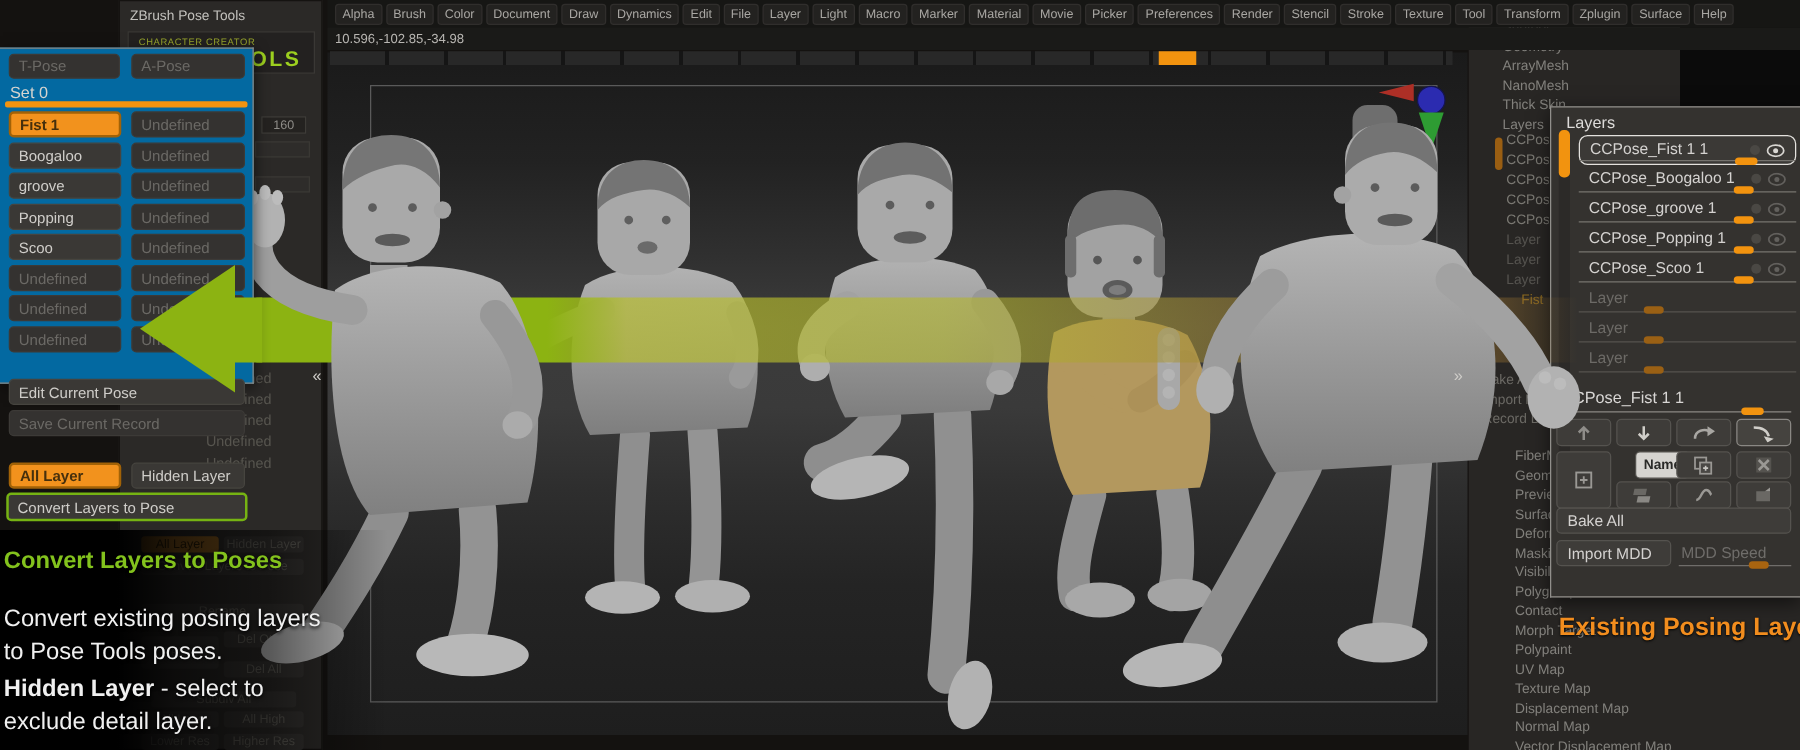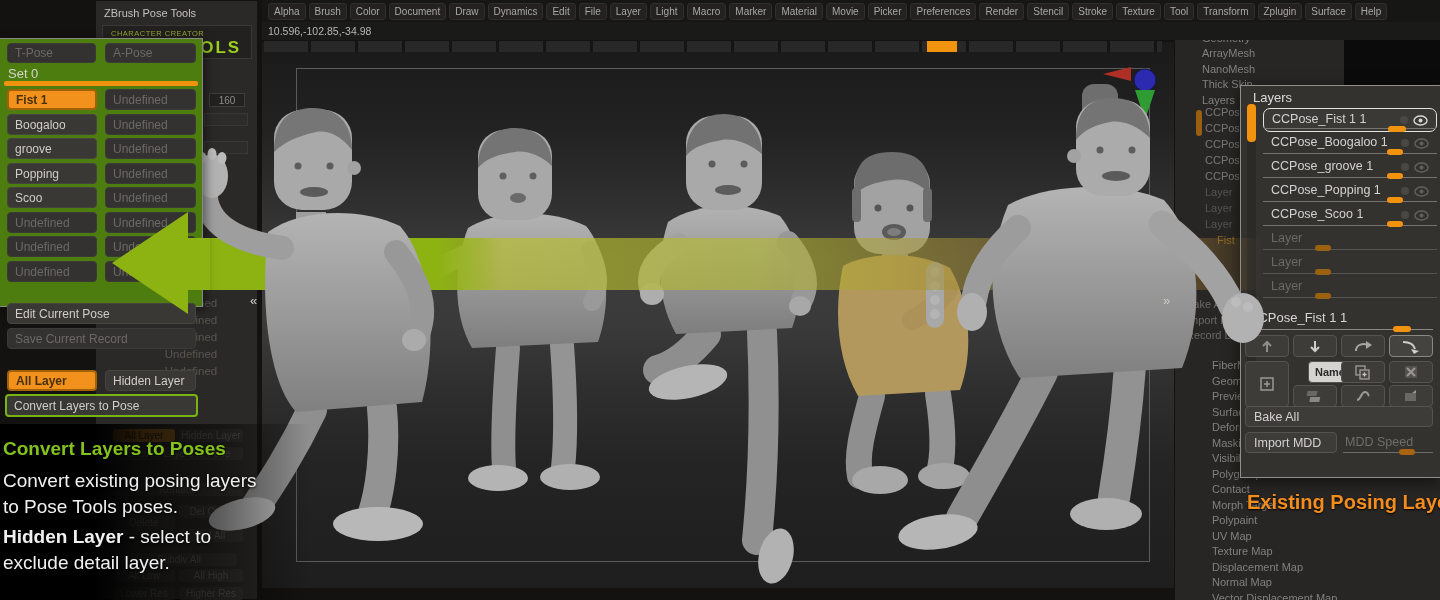--- a/index.html
+++ b/index.html
@@ -24,21 +24,21 @@
      background:linear-gradient(90deg,#8cb312 0%,#8cb312 22%,rgba(184,190,44,.68) 28%,
         rgba(180,184,46,.62) 52%,rgba(168,150,52,.55) 68%,rgba(150,112,48,.5) 82%,
         rgba(150,112,48,.42) 94%,rgba(150,112,48,0) 100%);}
   
   .btn{position:absolute;background:#3a3835;border:1px solid #46443f;border-radius:4px;color:#cfcdc9;
        font-size:12px;display:flex;align-items:center;padding:0 7px;box-sizing:border-box;height:21px;}
   .btn.dim{background:#343230;color:#6b6965;border-color:#3c3a37;}
   .btn.orange{background:#f2921d;border:2px solid #a16207;color:#46300d;font-weight:bold;}
   .btn.greenb{border:2px solid #76b313;}
   
-  .posepanel{position:absolute;left:0;top:38px;width:203px;height:269px;background:#4d7c0f;
+  .posepanel{position:absolute;left:0;top:38px;width:203px;height:269px;background:#0369a1;
      border:1px solid #8a8882;border-left:none;box-shadow:2px 3px 10px rgba(0,0,0,.5);z-index:20;box-sizing:border-box;}
   .setlabel{position:absolute;left:8px;top:27px;color:#d6d4d0;font-size:13px;}
   .setbar{position:absolute;left:4px;top:42px;width:194px;height:5px;background:#f2930f;border-radius:2px;}
   
   .bgpanel{position:absolute;left:95px;top:0;width:163px;height:600px;background:#2b2927;
      border:1px solid #151311;z-index:2;box-sizing:border-box;}
   .bgtitle{position:absolute;left:8px;top:6px;font-size:11px;color:#c2c0bc;}
   .logobox{position:absolute;left:6px;top:24px;width:150px;height:34px;background:#232120;border:1px solid #3a3835;box-sizing:border-box;}
   .logo1{position:absolute;left:8px;top:3px;font-size:7.5px;color:#98a62c;letter-spacing:.5px;white-space:nowrap;}
   .logo2{position:absolute;left:8px;top:12px;font-size:17px;font-weight:bold;color:#9ccf1f;letter-spacing:2px;white-space:nowrap;}
@@ -83,21 +83,21 @@
   .mddlabel{position:absolute;left:104px;top:349px;font-size:12.5px;color:#6f6d6a;}
   .mddtrack{position:absolute;left:102px;top:366px;width:90px;border-bottom:1px solid #6f6d6a;}
   .mddhandle{position:absolute;left:158px;top:363px;width:16px;height:6px;background:#a86410;border-radius:3px;}
   .lp-name{position:absolute;left:8px;top:224px;font-size:13px;color:#d8d6d4;white-space:nowrap;}
   .lp-nametrack{position:absolute;left:4px;top:243px;width:188px;border-bottom:1px solid #8a8884;}
   .lp-namehandle{position:absolute;left:152px;top:240px;width:18px;height:6px;background:#f2930f;border-radius:3px;}
   
   .lshade{position:absolute;left:0;top:424px;width:310px;height:176px;z-index:29;pointer-events:none;
      background:linear-gradient(90deg,#000 0%,#000 30%,rgba(0,0,0,.72) 45%,rgba(0,0,0,.5) 70%,rgba(0,0,0,0) 100%);}
   .lann{position:absolute;left:3px;top:438px;z-index:31;width:300px;}
-  .lann .h{font-size:19px;font-weight:bold;color:#83c21d;text-shadow:0 1px 3px #000;margin-bottom:8px;}
+  .lann .h{font-size:19px;font-weight:bold;color:#83c21d;text-shadow:0 1px 3px #000;margin-bottom:23px;}
   .lann .t{font-size:19px;color:#f0f0f0;line-height:26px;text-shadow:0 1px 3px #000;}
   .rann{position:absolute;left:1247px;top:491px;font-size:20px;font-weight:bold;color:#f28d1e;
      text-shadow:0 1px 2px #000;z-index:31;white-space:nowrap;}
   .divhandle{position:absolute;color:#cfcdc9;font-size:13px;z-index:26;line-height:13px;}
   .gizmo{position:absolute;left:1095px;top:58px;z-index:10;}
   .arrowhead{position:absolute;left:110px;top:208px;z-index:25;pointer-events:none;}
 </style>
 </head>
 <body>
 

